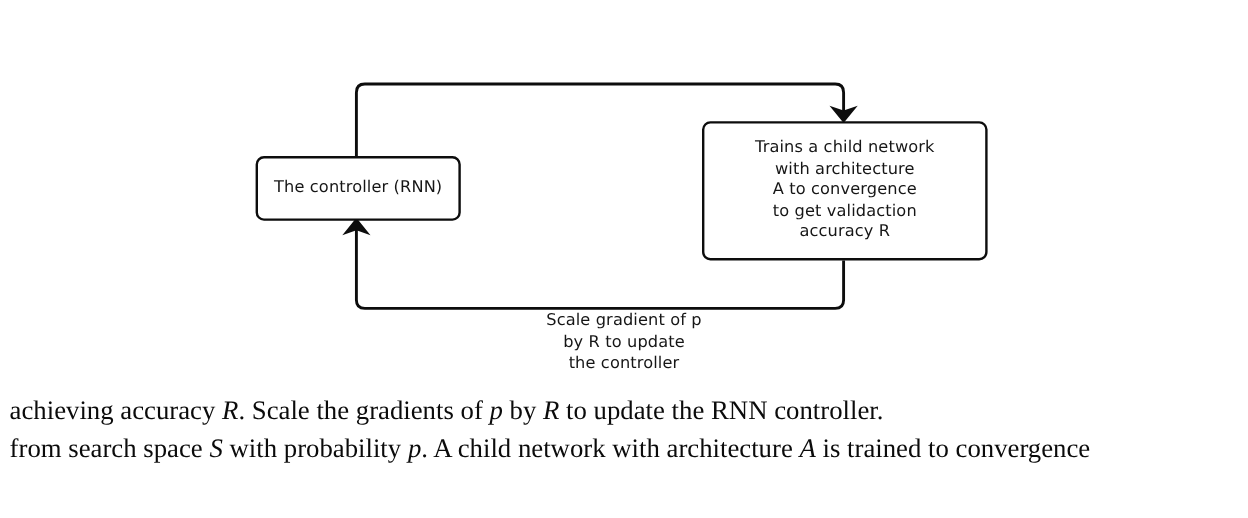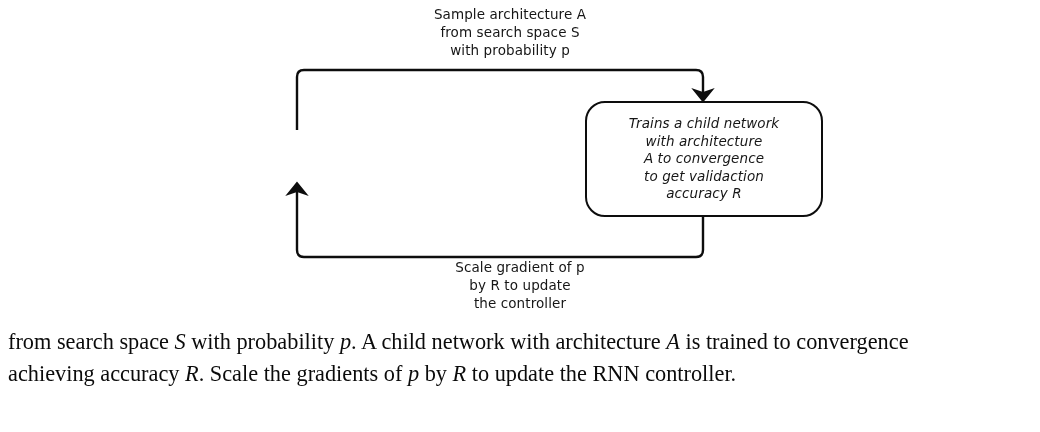--- a/index.html
+++ b/index.html
@@ -32,26 +32,25 @@
     height: 322px;
     display: block;
   }
 
   
   .node-box {
     position: absolute;
     box-sizing: border-box;
     background: #ffffff;
     border: 2.4px solid #0d0d0d;
-    border-radius: 20px;
+    border-radius: 7px;
     display: flex;
     align-items: center;
     justify-content: center;
     text-align: center;
-    font-style: italic;
   }
   .node-text {
     font-size: 13.5px;
     line-height: 17.5px;
     color: #161616;
     white-space: pre-line;
     letter-spacing: .1px;
   }
 
   #controller-box {
@@ -116,35 +115,35 @@
       <marker id="arrowhead-down" markerWidth="11" markerHeight="11" refX="3.1" refY="5.5" orient="auto" markerUnits="strokeWidth">
         <path d="M0.2,0.6 L6.2,5.5 L0.2,10.4 L1.9,5.5 Z" fill="#0d0d0d"></path>
       </marker>
     </defs>
 
     <path d="M 297,130 L 297,77 Q 297,70 304,70 L 696,70 Q 703,70 703,77 L 703,95" fill="none" stroke="#0d0d0d" stroke-width="2.4" stroke-linecap="butt" marker-end="url(#arrowhead-down)"></path>
 
     <path d="M 703,217 L 703,250 Q 703,257 696,257 L 304,257 Q 297,257 297,250 L 297,189" fill="none" stroke="#0d0d0d" stroke-width="2.4" stroke-linecap="butt" marker-end="url(#arrowhead-down)"></path>
   </svg>
 
+  <div class="node-box" id="controller-box">
+    <span class="node-text">The controller (RNN)</span>
+  </div>
 
   <div class="node-box" id="child-network-box">
     <span class="node-text">Trains a child network
 with architecture
 A to convergence
 to get validaction
 accuracy R</span>
   </div>
 
-  <div class="edge-label" id="sample-label">Sample architecture A
-from search space S
-with probability p</div>
 
   <div class="edge-label" id="scale-label">Scale gradient of p
 by R to update
 the controller</div>
 
 </div>
 
 <div id="caption">
+    <span class="cap-line"><span>achieving accuracy </span><span class="mathvar">R</span><span>. Scale the gradients of </span><span class="mathvar">p</span><span> by </span><span class="mathvar">R</span><span> to update the RNN controller.</span></span>
     <span class="cap-line"><span>from search space </span><span class="mathvar">S</span><span> with probability </span><span class="mathvar">p</span><span>. A child network with architecture </span><span class="mathvar">A</span><span> is trained to convergence</span></span>
-    <span class="cap-line"><span>achieving accuracy </span><span class="mathvar">R</span><span>. Scale the gradients of </span><span class="mathvar">p</span><span> by </span><span class="mathvar">R</span><span> to update the RNN controller.</span></span>
   </div>
 
 </body></html>

